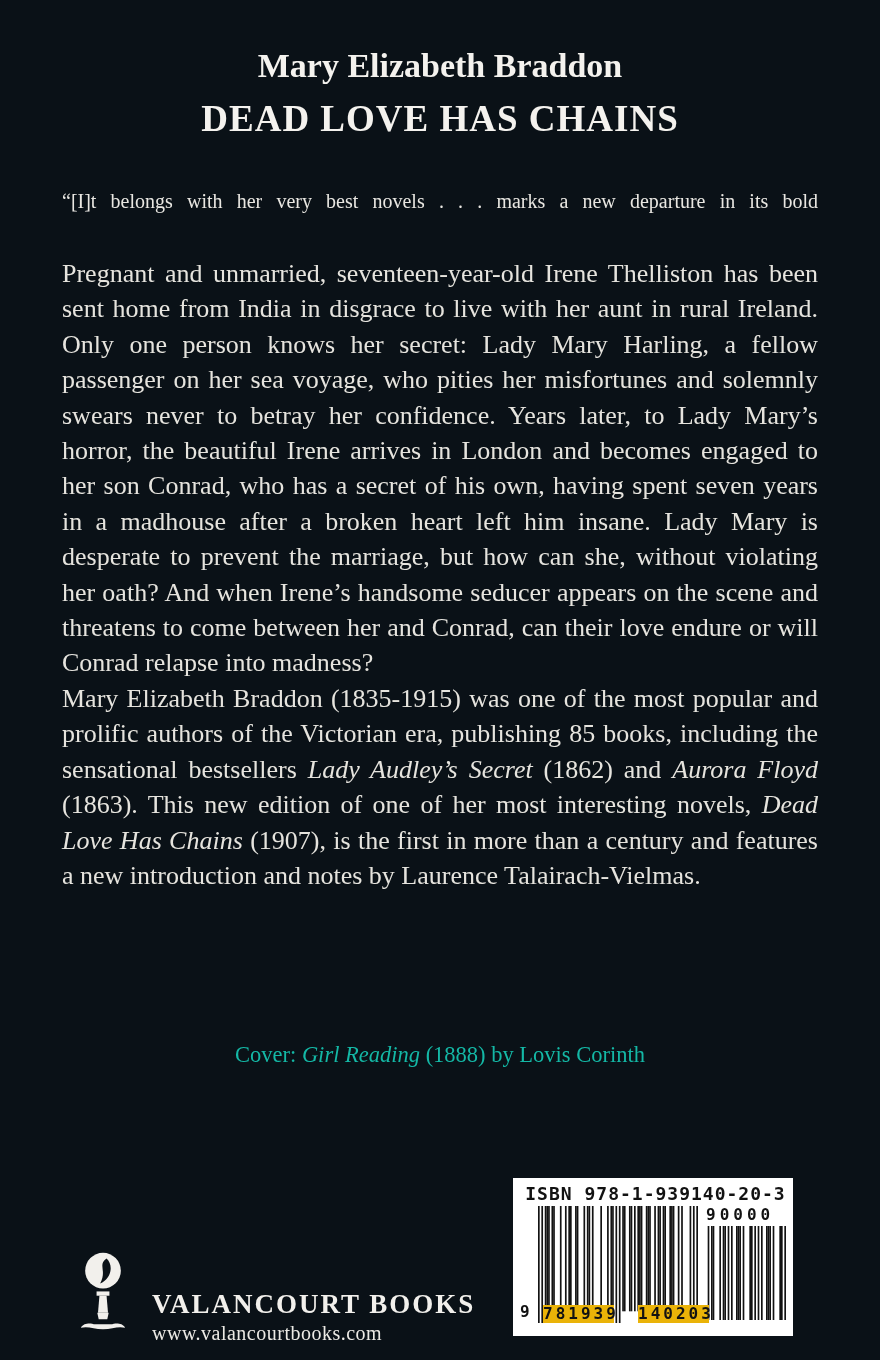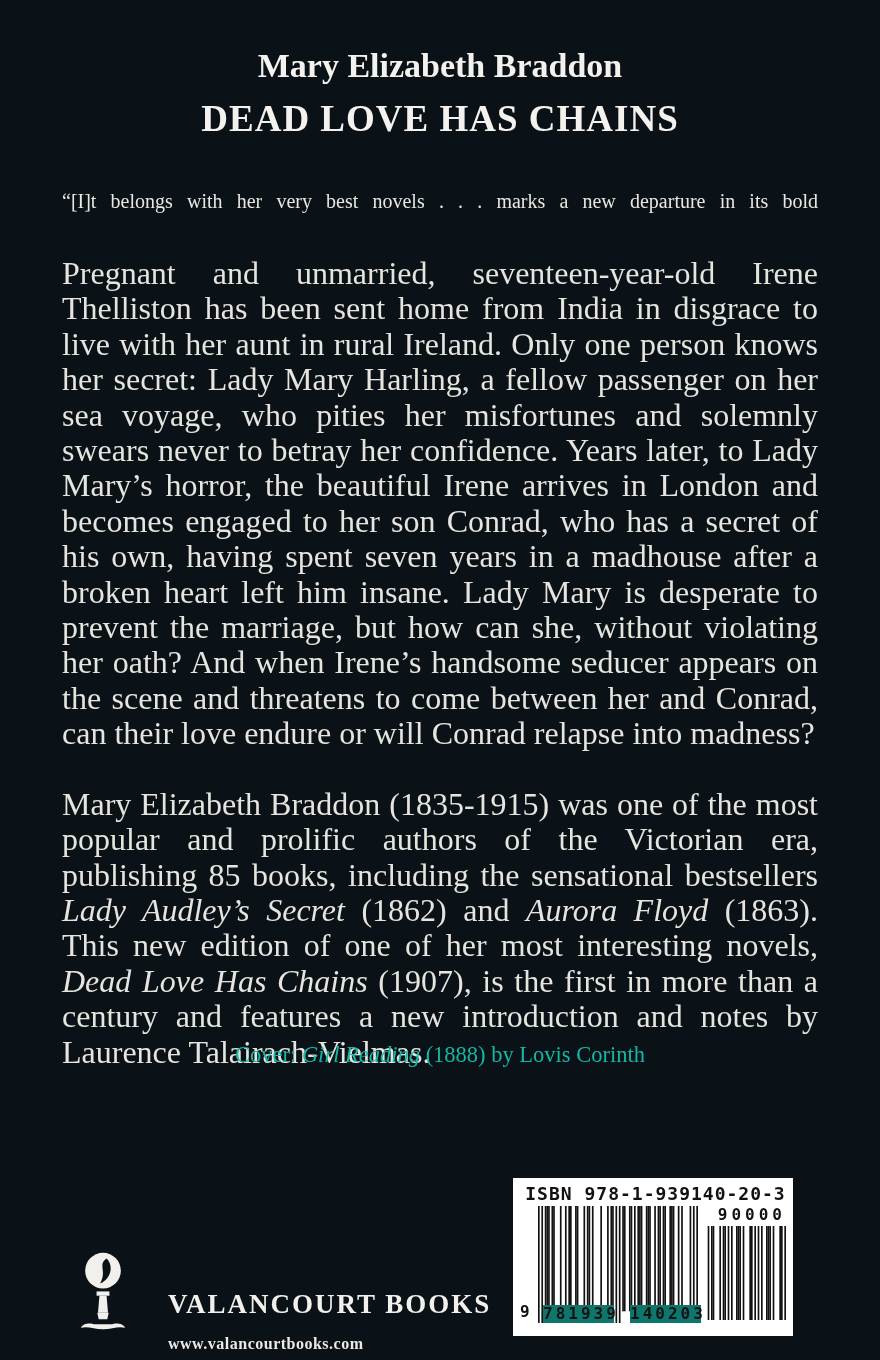--- a/index.html
+++ b/index.html
@@ -7,50 +7,50 @@
     position:relative; width:880px; height:1360px; margin:0 auto;
     background:#0a1117; color:#e8e6e1; overflow:hidden; box-sizing:border-box;
     padding:46px 62px 0 62px;
     font-family:"Liberation Serif", serif;
   }
   .author { text-align:center; font-size:34px; font-weight:700; color:#f4f2ee; line-height:40px; }
   .title  { text-align:center; font-size:37px; font-weight:700; color:#f4f2ee; line-height:42px; margin-top:12px; letter-spacing:1px; }
   .quote  { margin-top:44px; font-size:20px; line-height:34px; color:#e9e7e2; }
   .quote .jline { text-align:justify; text-align-last:justify; }
   .quote .attribution { text-align:center; }
-  .bodytext { font-size:32px; line-height:35.4px; text-align:justify; color:#e6e4de; }
+  .bodytext { font-size:26px; line-height:35.4px; text-align:justify; color:#e6e4de; }
   .synopsis { margin-top:38px; }
-  .bio { margin-top:35px; }
+  .bio { }
   .it { font-style:italic; }
   .credit { position:absolute; left:0; right:0; top:1042px; text-align:center; font-size:22.5px; color:#14b8a6; }
 
   
-  .footer-left { position:absolute; left:78px; top:1252px; display:flex; gap:40px; }
+  .footer-left { position:absolute; left:78px; top:1252px; display:flex; gap:24px; }
   .logo-wrap svg { display:block; width:50px; height:86px; }
   .pub-text { margin-top:38px; }
   .pub-name { font-size:27px; font-weight:700; letter-spacing:2px; color:#f2f0ec; line-height:28px; }
-  .pub-site { font-size:16px; font-weight:700; letter-spacing:0.5px; color:#eceae5; line-height:24px; margin-top:14px; }
+  .pub-site { font-size:20px; font-weight:400; letter-spacing:0.5px; color:#eceae5; line-height:24px; margin-top:3px; }
 
   
   .barcode-box {
     position:absolute; left:513px; top:1178px; width:280px; height:158px;
     background:#ffffff; color:#121212; box-sizing:border-box; padding:5px 2px 6px 7px;
     font-family:"DejaVu Sans Mono", monospace;
   }
   .isbn-line { text-align:center; font-size:18px; font-weight:700; letter-spacing:1px; white-space:nowrap; line-height:21px; }
   .bars-row { display:flex; align-items:flex-start; margin-top:2px; }
   .ean-prefix { width:18px; font-size:16px; font-weight:700; align-self:flex-end; margin-bottom:2px; }
   .main-bars { position:relative; width:160px; height:117px; }
   .main-bars svg { display:block; width:160px; height:117px; }
-  .ean-num { position:absolute; bottom:0; height:18px; line-height:18px; background:#0f766e;
+  .ean-num { position:absolute; bottom:0; height:18px; line-height:18px; background:#eab308;
              font-size:16px; font-weight:700; letter-spacing:3px; text-align:center; }
   .ean-g1 { left:5px;  width:71px; }
-  .ean-g2 { left:92px; width:71px; }
+  .ean-g2 { left:100px; width:71px; }
   .addon { margin-left:8px; width:80px; }
-  .addon-num { text-align:right; font-size:16px; font-weight:700; letter-spacing:4px; line-height:18px; }
+  .addon-num { text-align:left; font-size:16px; font-weight:700; letter-spacing:4px; line-height:18px; }
   .addon svg { display:block; width:80px; height:94px; margin-top:2px; }
 </style>
 </head>
 <body>
 
 <div class="cover">
 
   <div class="author">Mary Elizabeth Braddon</div>
   <div class="title">DEAD LOVE HAS CHAINS</div>
 

